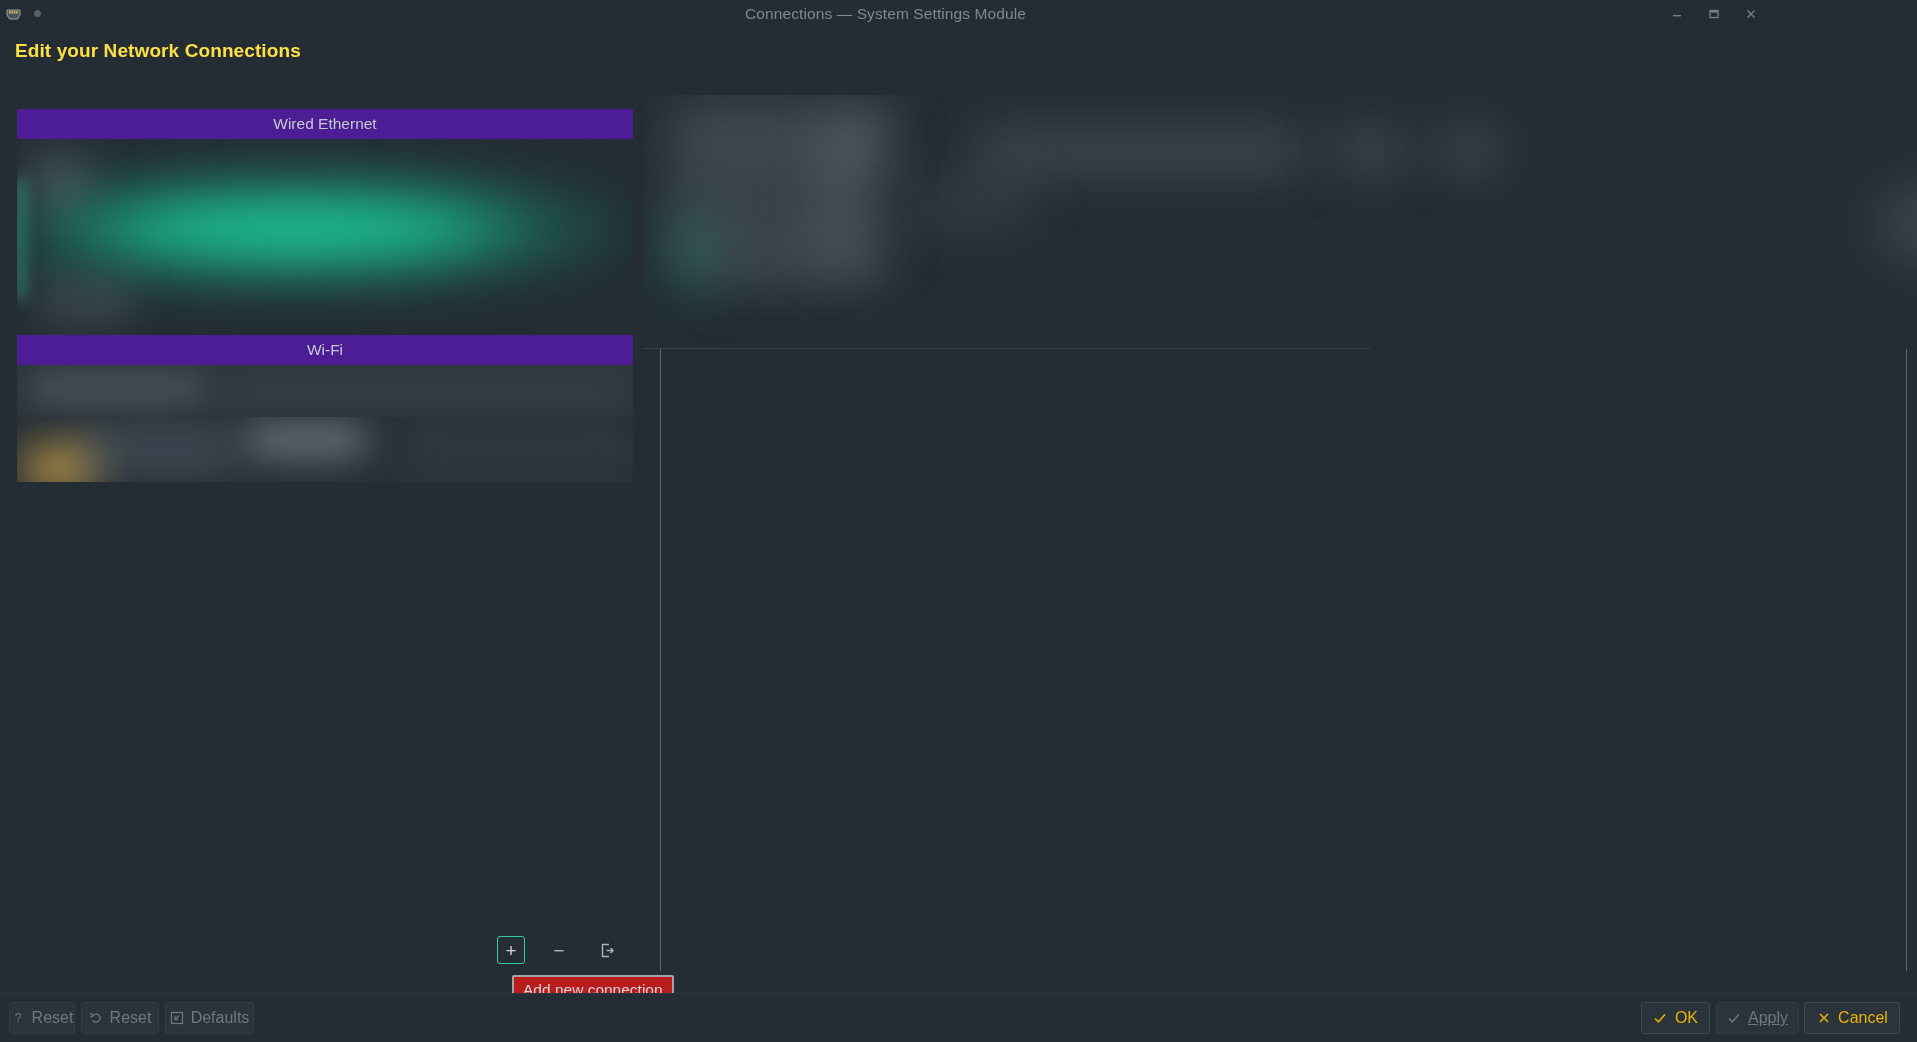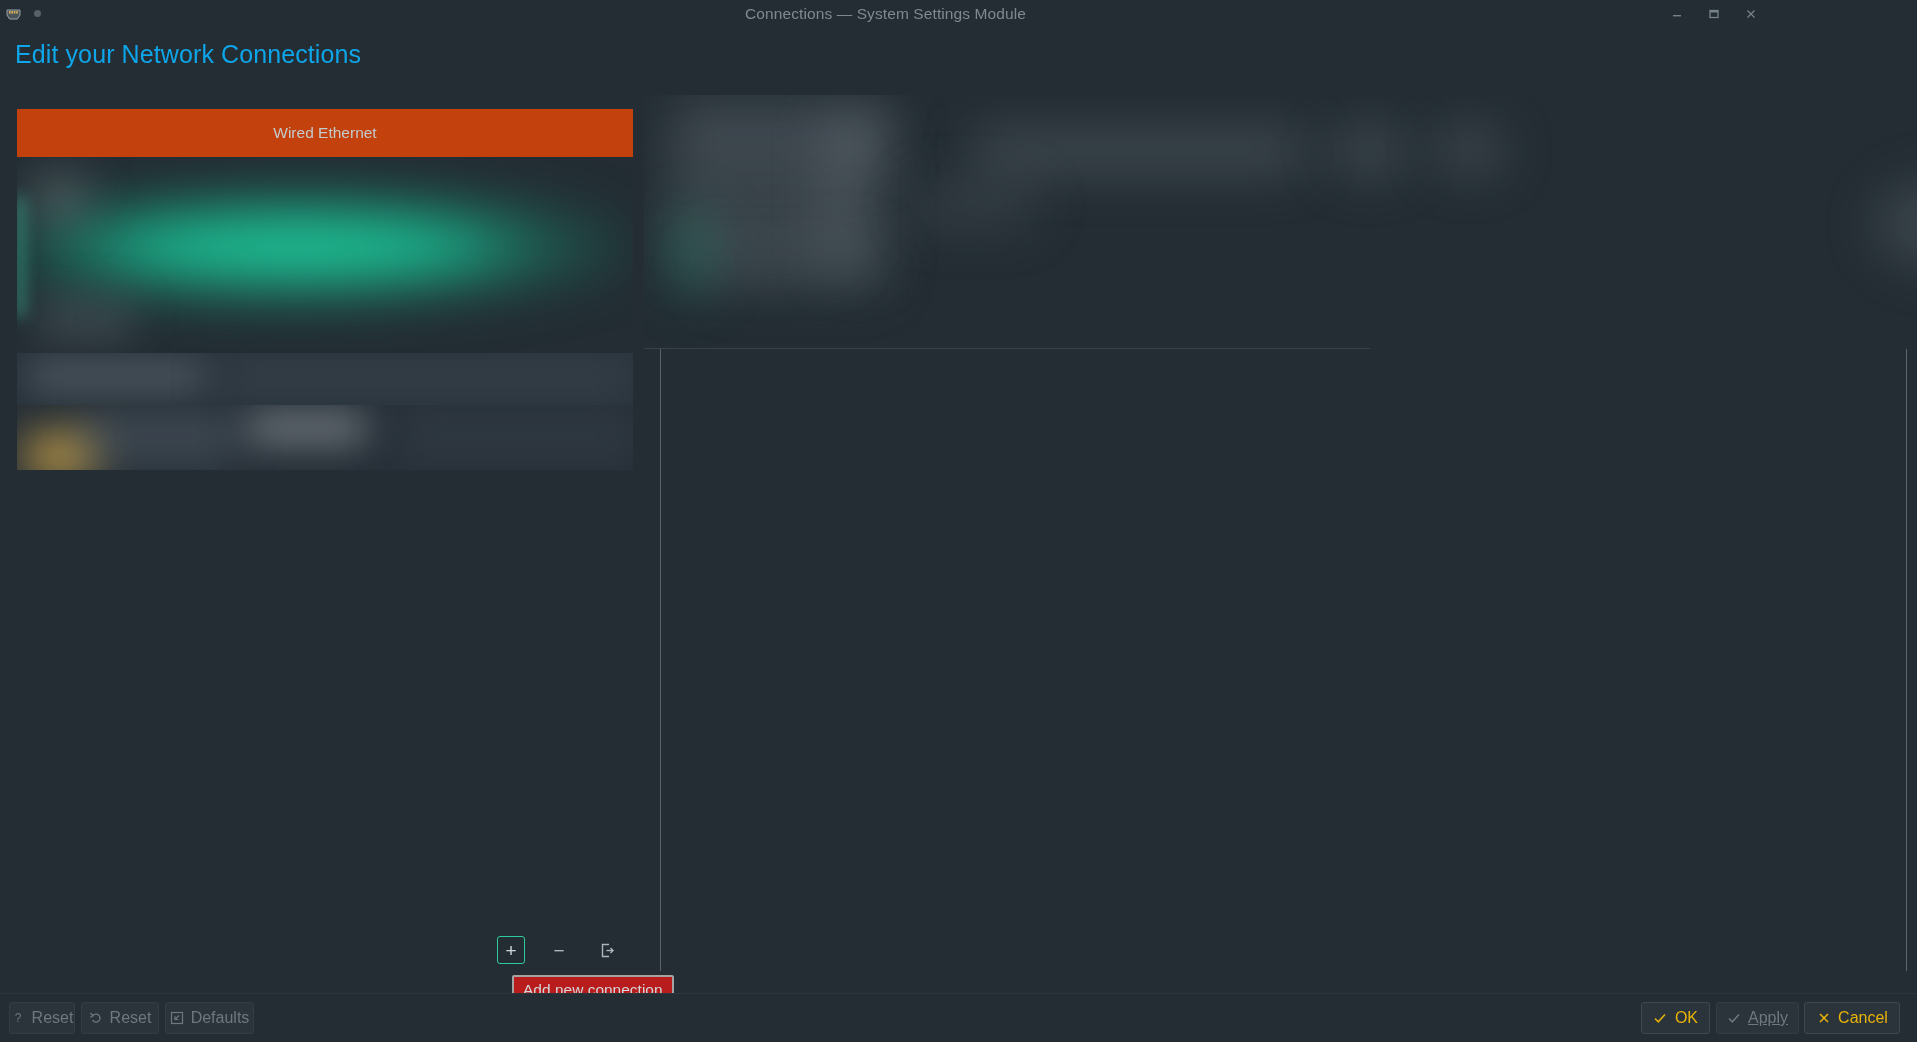--- a/index.html
+++ b/index.html
@@ -65,23 +65,23 @@
     justify-content: center;
     color: #77838a;
   }
   .tb-btn svg { display: block; }
 
   
   .page-heading {
     position: absolute;
     top: 40px;
     left: 15px;
-    font-size: 25px;
-    color: #0ea5e9;
-    font-weight: 400;
+    font-size: 19px;
+    color: #fde047;
+    font-weight: 700;
     letter-spacing: 0.1px;
   }
 
   
   .left-col {
     position: absolute;
     left: 17px;
     top: 107px;
     width: 616px;
   }
@@ -98,22 +98,22 @@
     outline: none;
   }
   .search-input::placeholder { color: #8e979c; }
 
   .conn-list {
     width: 616px;
     margin-top: 2px;
     background: #232d33;
   }
   .group-header {
-    height: 48px;
-    background: #c2410c;
+    height: 30px;
+    background: #4c1d95;
     display: flex;
     align-items: center;
     justify-content: center;
     font-size: 15.5px;
     color: #c4cbcf;
   }
   .conn-item {
     position: relative;
     overflow: hidden;
   }
@@ -377,20 +377,21 @@
 
     <div class="conn-item item-wired-selected">
       <div class="inner">
         <span class="sel-glow"></span>
         <span class="sel-bar"></span>
         <span class="sel-icon"></span>
         <span class="sel-icon2"></span>
       </div>
     </div>
 
+    <div class="group-header">Wi-Fi</div>
 
     <div class="conn-item item-wifi-a">
       <div class="inner">
         <span class="b1"></span>
         <span class="b2"></span>
       </div>
     </div>
 
     <div class="conn-item item-wifi-b">
       <div class="inner">

